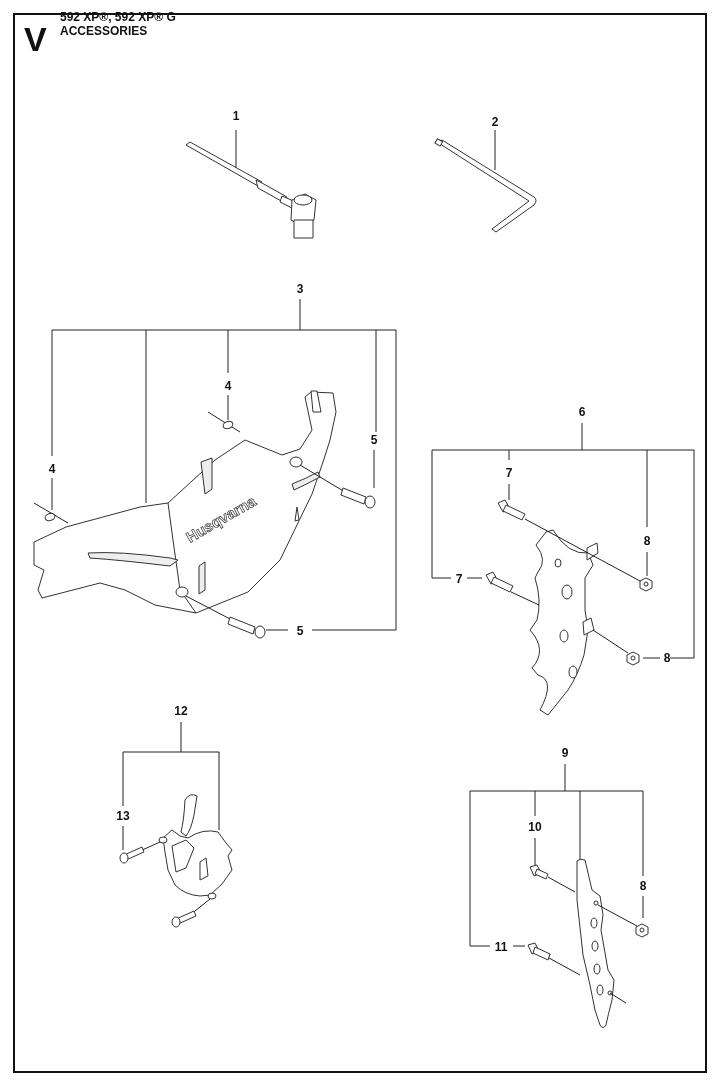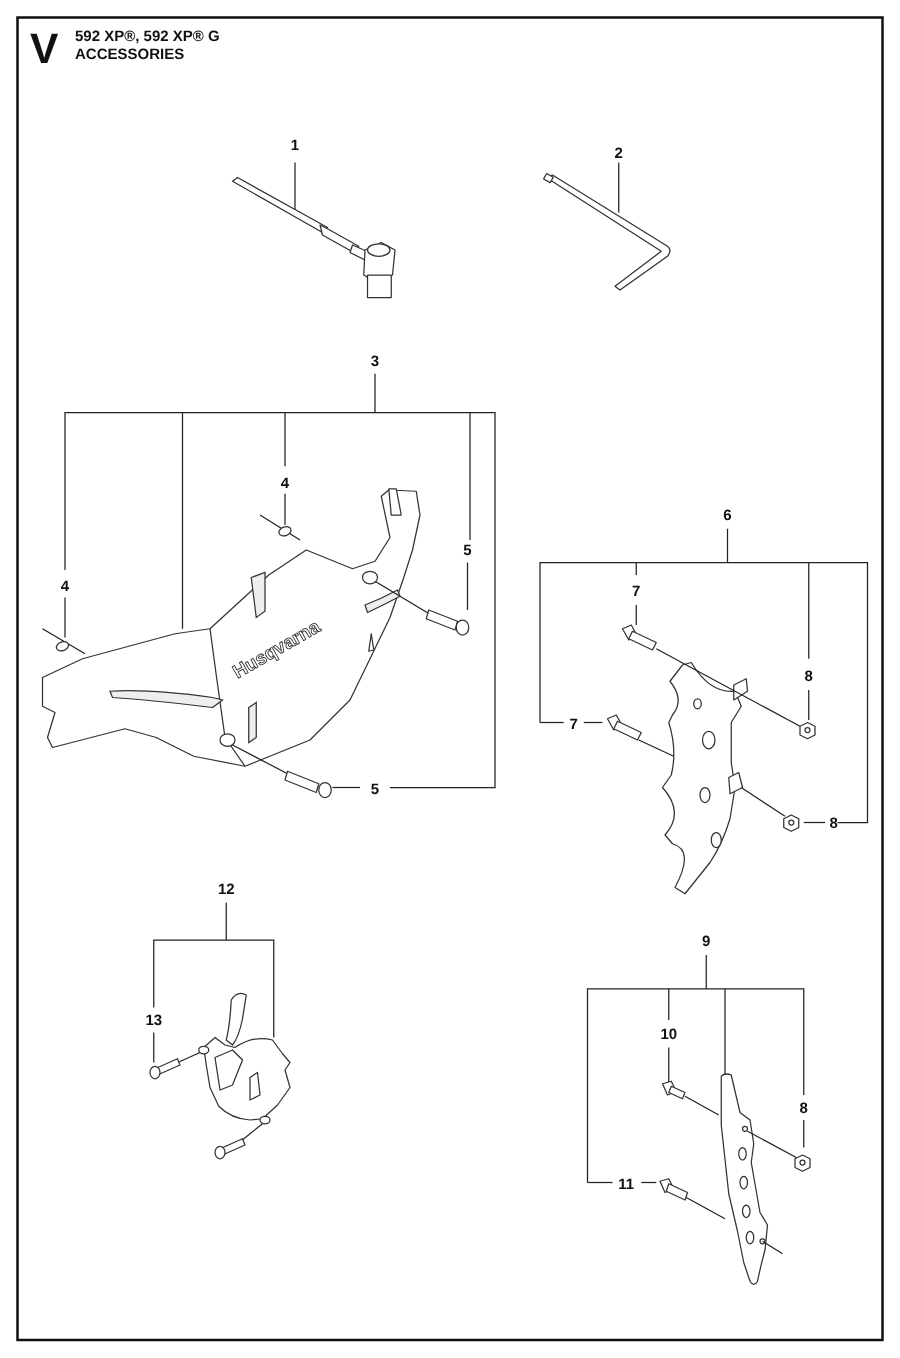--- a/index.html
+++ b/index.html
@@ -1,19 +1,19 @@
 <!DOCTYPE html>
 <html><head>
 <meta charset="utf-8">
 <style>
   html,body{margin:0;padding:0;background:#fff;}
   body{width:720px;height:1086px;position:relative;overflow:hidden;font-family:"Liberation Sans",sans-serif;}
   .frame{position:absolute;left:13px;top:13px;width:694px;height:1060px;border:2px solid #111;box-sizing:border-box;}
   .section-letter{position:absolute;left:24px;top:22px;font-size:34px;font-weight:bold;line-height:34px;color:#111;}
-  .title{position:absolute;left:60px;top:22px;font-size:12px;font-weight:bold;line-height:14px;color:#111;}
+  .title{position:absolute;left:60px;top:10px;font-size:12px;font-weight:bold;line-height:14px;color:#111;}
   svg{position:absolute;left:0;top:0;}
   .num{font-family:"Liberation Sans",sans-serif;font-size:12px;font-weight:bold;fill:#111;text-anchor:middle;}
   .ln{stroke:#222;stroke-width:1;fill:none;}
   .pt{stroke:#333;stroke-width:1;fill:#fff;stroke-linejoin:round;}
   .pg{stroke:#333;stroke-width:1;fill:#eee;}
   .logo{font-family:"Liberation Sans",sans-serif;font-size:15px;font-weight:bold;fill:#fff;stroke:#333;stroke-width:0.7;}
 </style>
 </head>
 <body>
 

